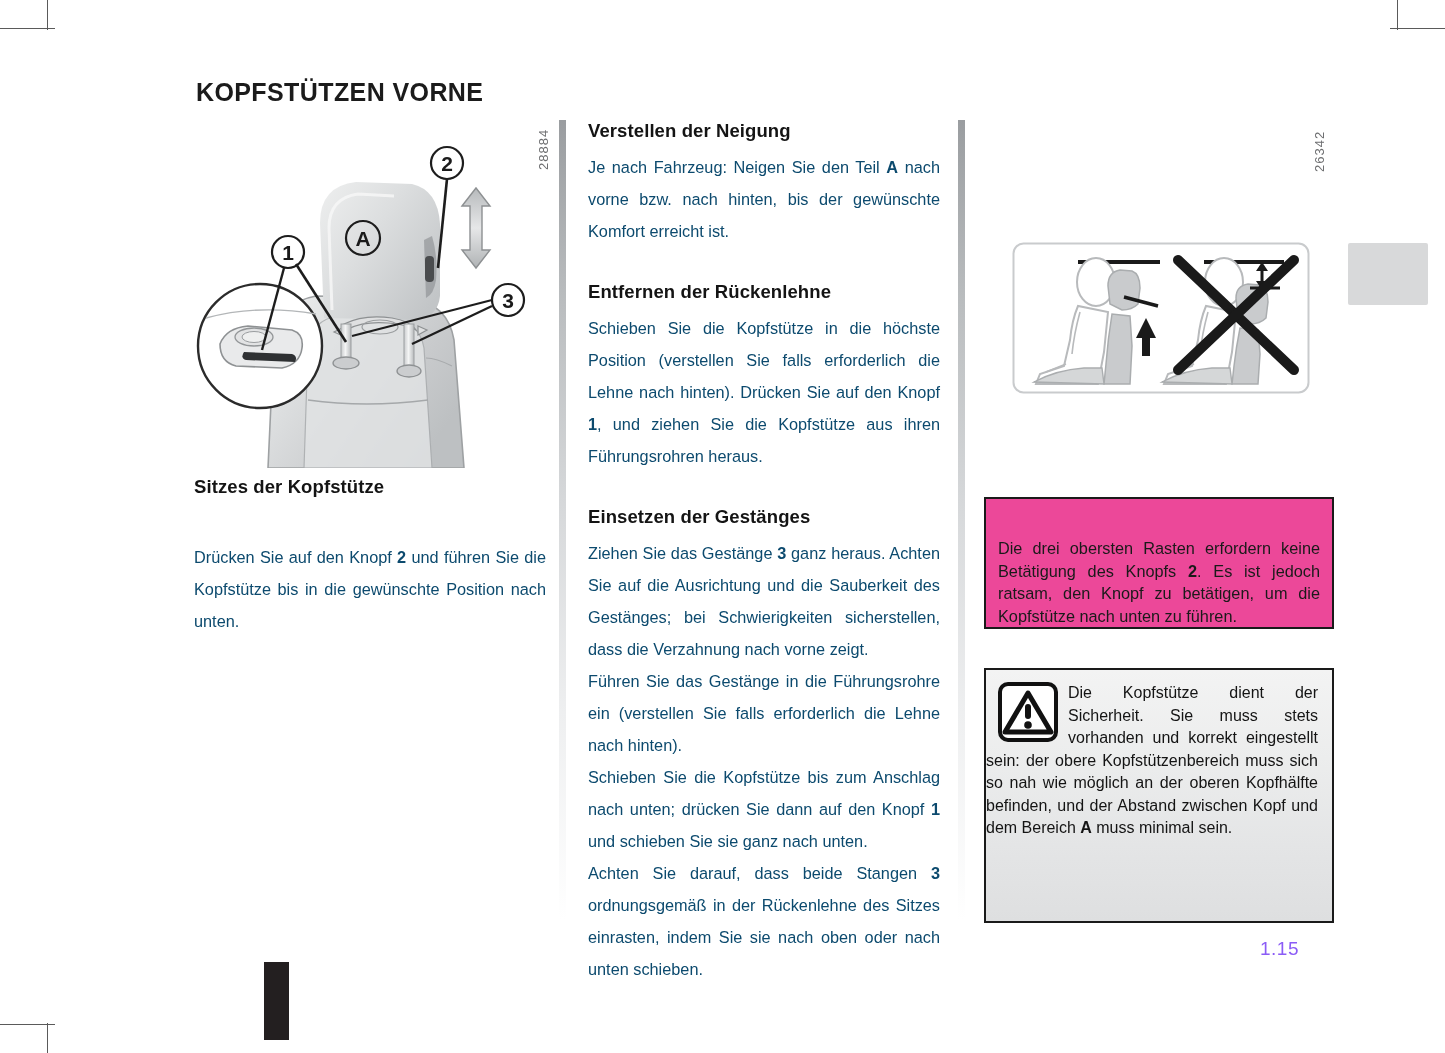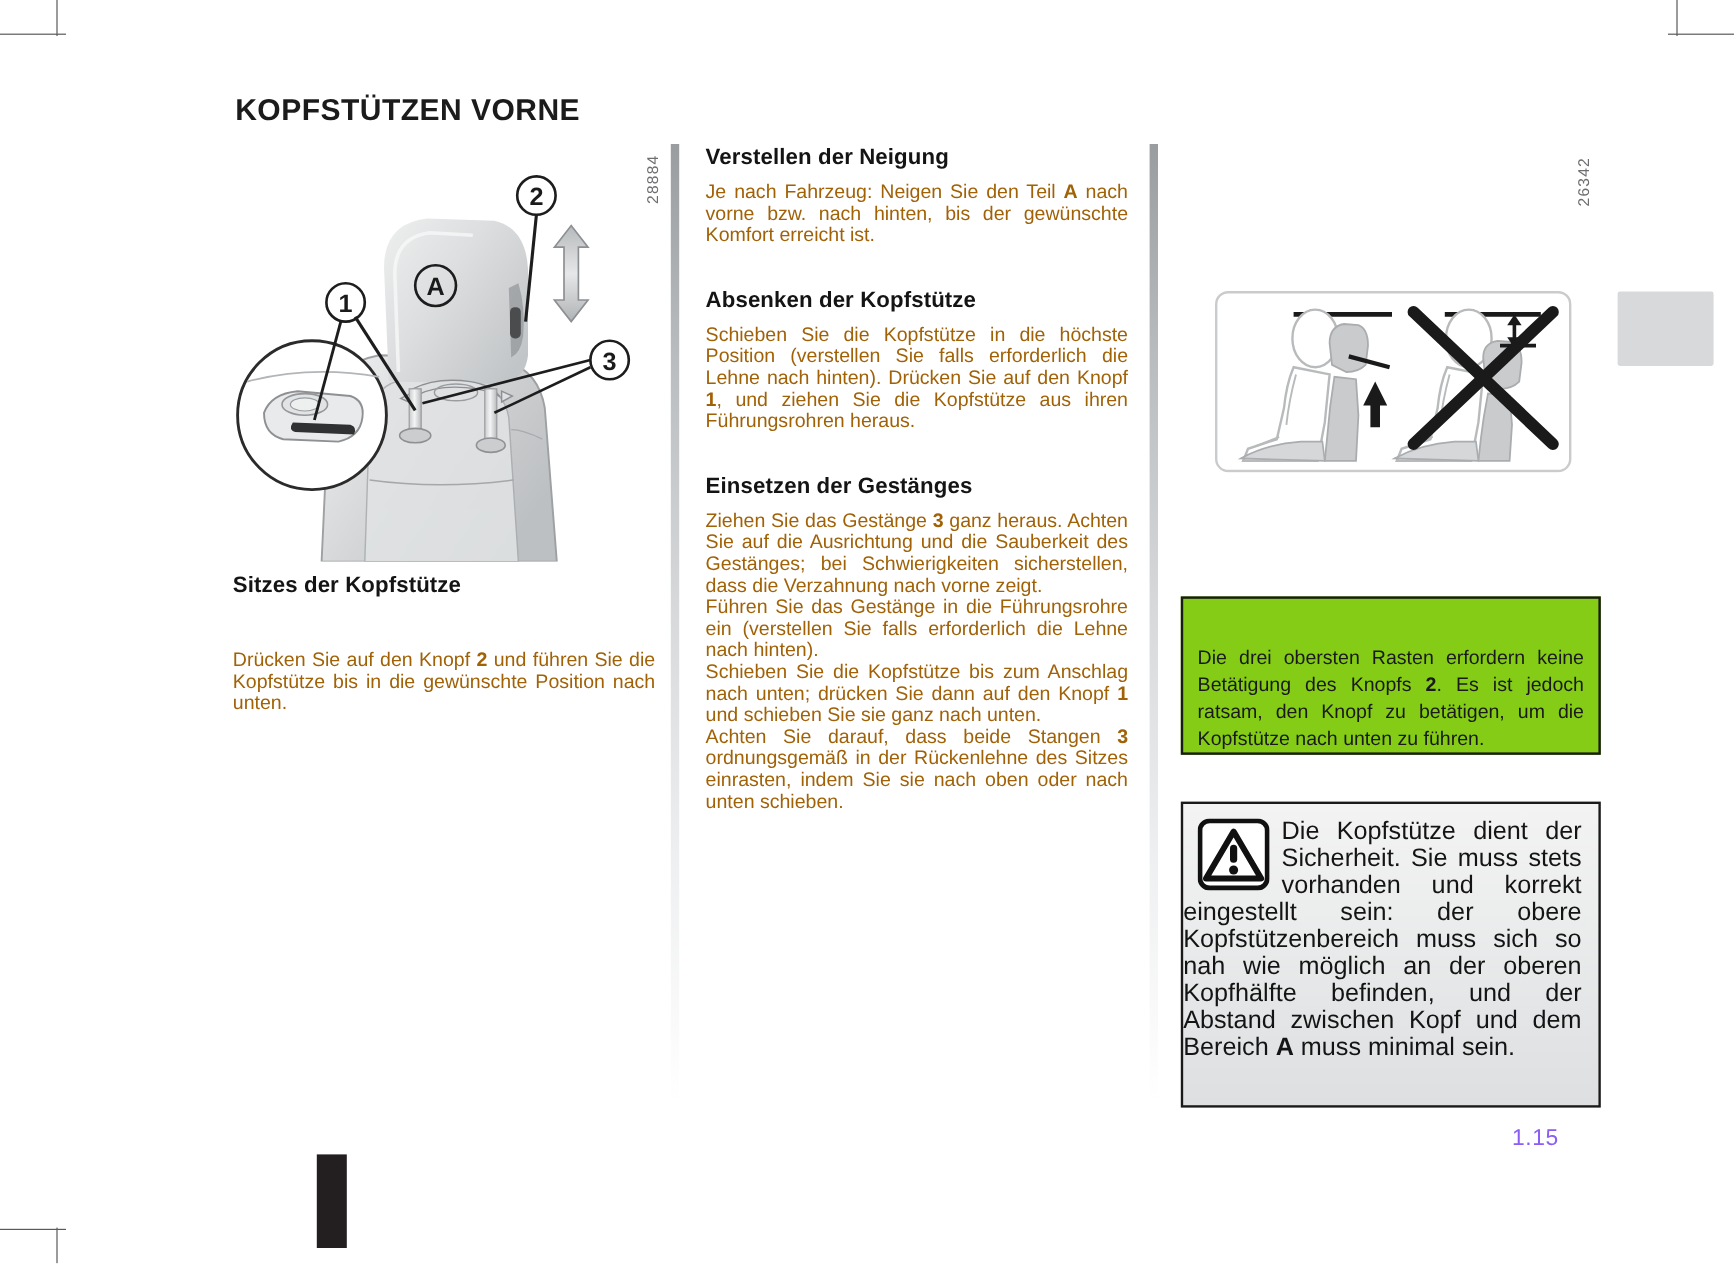--- a/index.html
+++ b/index.html
@@ -80,24 +80,24 @@
 
   h2.section-head {
     font-size: 18.5px;
     font-weight: bold;
     margin: 0 0 9px 0;
     color: #141414;
     letter-spacing: 0.1px;
   }
   p.body {
     font-size: 16.3px;
-    line-height: 18px;
+    line-height: 32px;
     margin: 0;
     text-align: justify;
-    color: #a16207;
+    color: #0c4a6e;
     hyphens: manual;
   }
   p.body + p.body { margin-top: 0px; }
   .gap-lg { height: 34px; }
   b, .b { font-weight: bold; }
 
   
   .figref {
     position: absolute;
     font-size: 13px;
@@ -127,21 +127,21 @@
 
   
   .note-box {
     position: absolute;
     left: 984px;
     top: 497px;
     width: 350px;
     height: 132px;
     border: 2px solid #1a1a1a;
     box-sizing: border-box;
-    background: #84cc16;
+    background: #ec4899;
   }
   .note-box p {
     margin: 0;
     padding: 0;
     position: absolute;
     left: 12px;
     right: 12px;
     top: 38px;
     font-size: 16.3px;
     line-height: 22.5px;
@@ -160,21 +160,21 @@
     background: linear-gradient(to bottom, #f3f3f3 0%, #eceded 35%, #e4e5e6 70%, #dedfe0 100%);
   }
   .warn-icon {
     float: left;
     width: 60px;
     height: 60px;
     margin: 12px 10px 2px 12px;
   }
   .warn-box .warn-text {
     padding: 12px 14px 0 0;
-    font-size: 21px;
+    font-size: 16px;
     line-height: 22.5px;
     text-align: justify;
     color: #141414;
   }
 
   
   .page-number {
     position: absolute;
     left: 1260px;
     top: 938px;
@@ -291,21 +291,21 @@
     <h2 class="section-head">Sitzes der Kopfstütze</h2>
     <div class="gap-lg"></div>
     <p class="body">Drücken Sie auf den Knopf <b>2</b> und führen Sie die Kopfstütze bis in die gewünschte Position nach unten.</p>
   </div>
 
   <div class="col" id="col-mid">
     <h2 class="section-head">Verstellen der Neigung</h2>
     <p class="body">Je nach Fahrzeug: Neigen Sie den Teil <b>A</b> nach vorne bzw. nach hinten, bis der gewünschte Komfort erreicht ist.</p>
 
     <div class="gap-lg"></div>
-    <h2 class="section-head">Absenken der Kopfstütze</h2>
+    <h2 class="section-head">Entfernen der Rückenlehne</h2>
     <p class="body">Schieben Sie die Kopfstütze in die höchste Position (verstellen Sie falls erforderlich die Lehne nach hinten). Drücken Sie auf den Knopf <b>1</b>, und ziehen Sie die Kopfstütze aus ihren Führungsrohren heraus.</p>
 
     <div class="gap-lg"></div>
     <h2 class="section-head">Einsetzen der Gestänges</h2>
     <p class="body">Ziehen Sie das Gestänge <b>3</b> ganz heraus. Achten Sie auf die Ausrichtung und die Sauberkeit des Gestänges; bei Schwierigkeiten sicherstellen, dass die Verzahnung nach vorne zeigt.</p>
     <p class="body">Führen Sie das Gestänge in die Führungsrohre ein (verstellen Sie falls erforderlich die Lehne nach hinten).</p>
     <p class="body">Schieben Sie die Kopfstütze bis zum Anschlag nach unten; drücken Sie dann auf den Knopf <b>1</b> und schieben Sie sie ganz nach unten.</p>
     <p class="body">Achten Sie darauf, dass beide Stangen <b>3</b> ordnungsgemäß in der Rückenlehne des Sitzes einrasten, indem Sie sie nach oben oder nach unten schieben.</p>
   </div>
 

